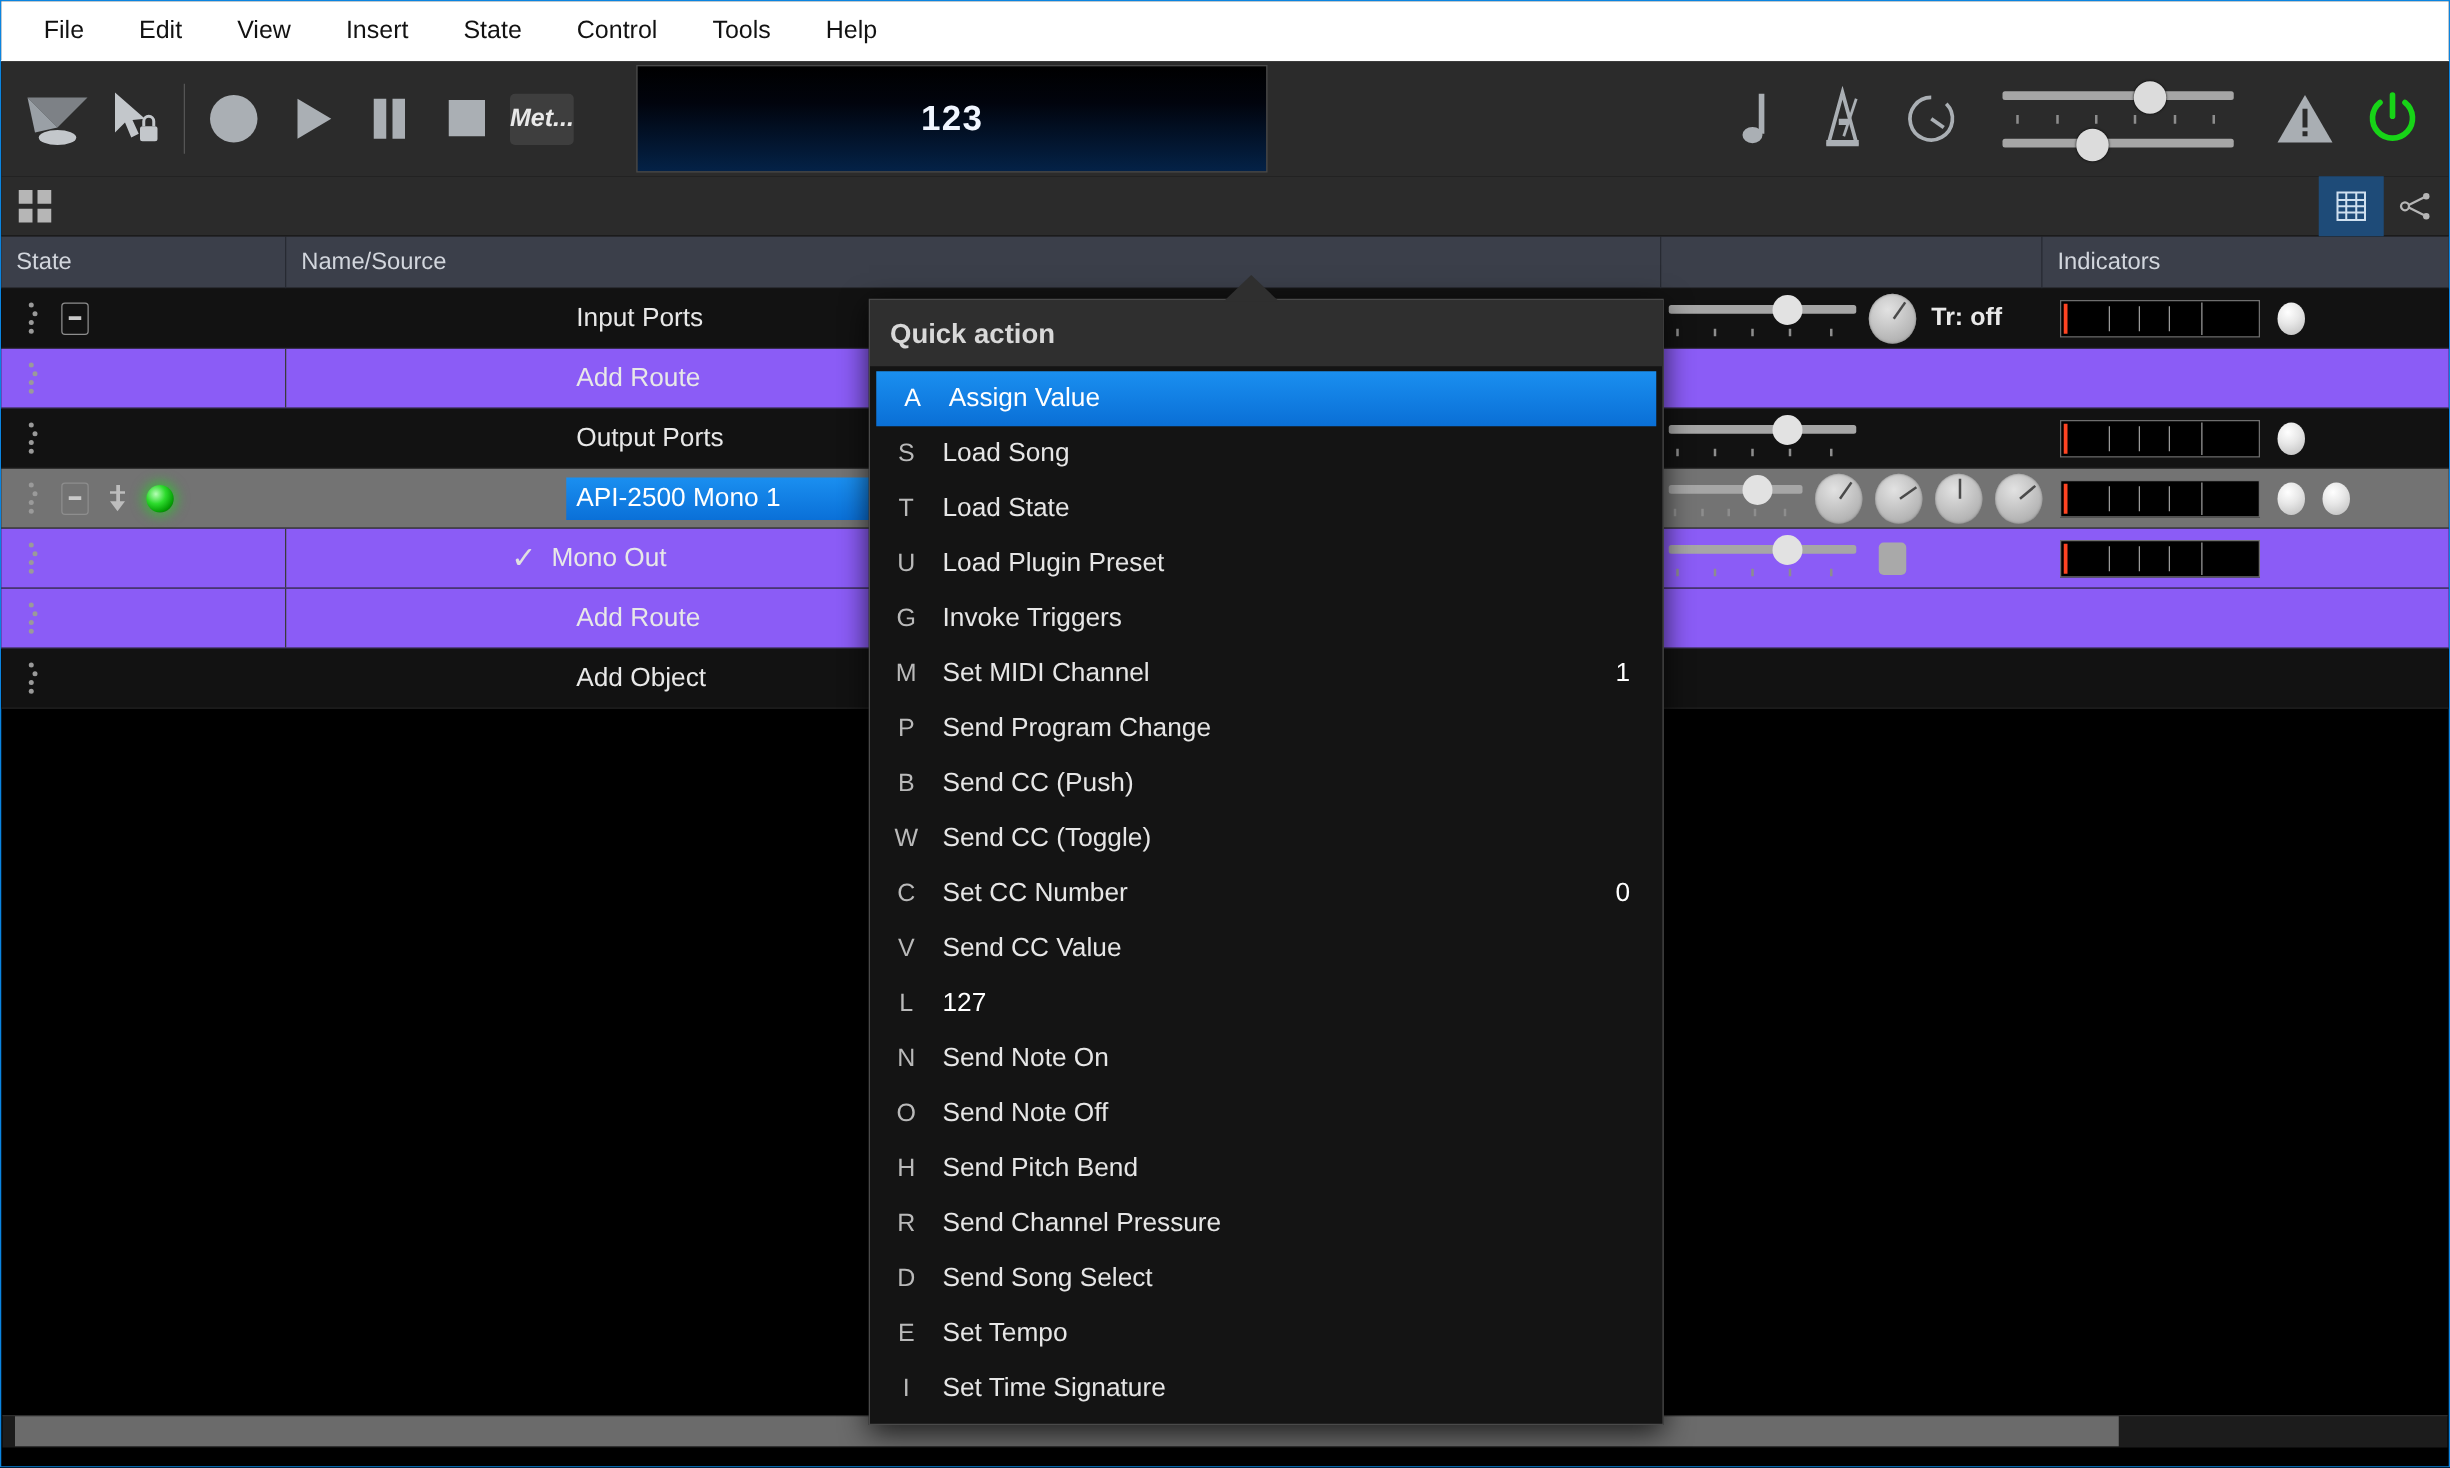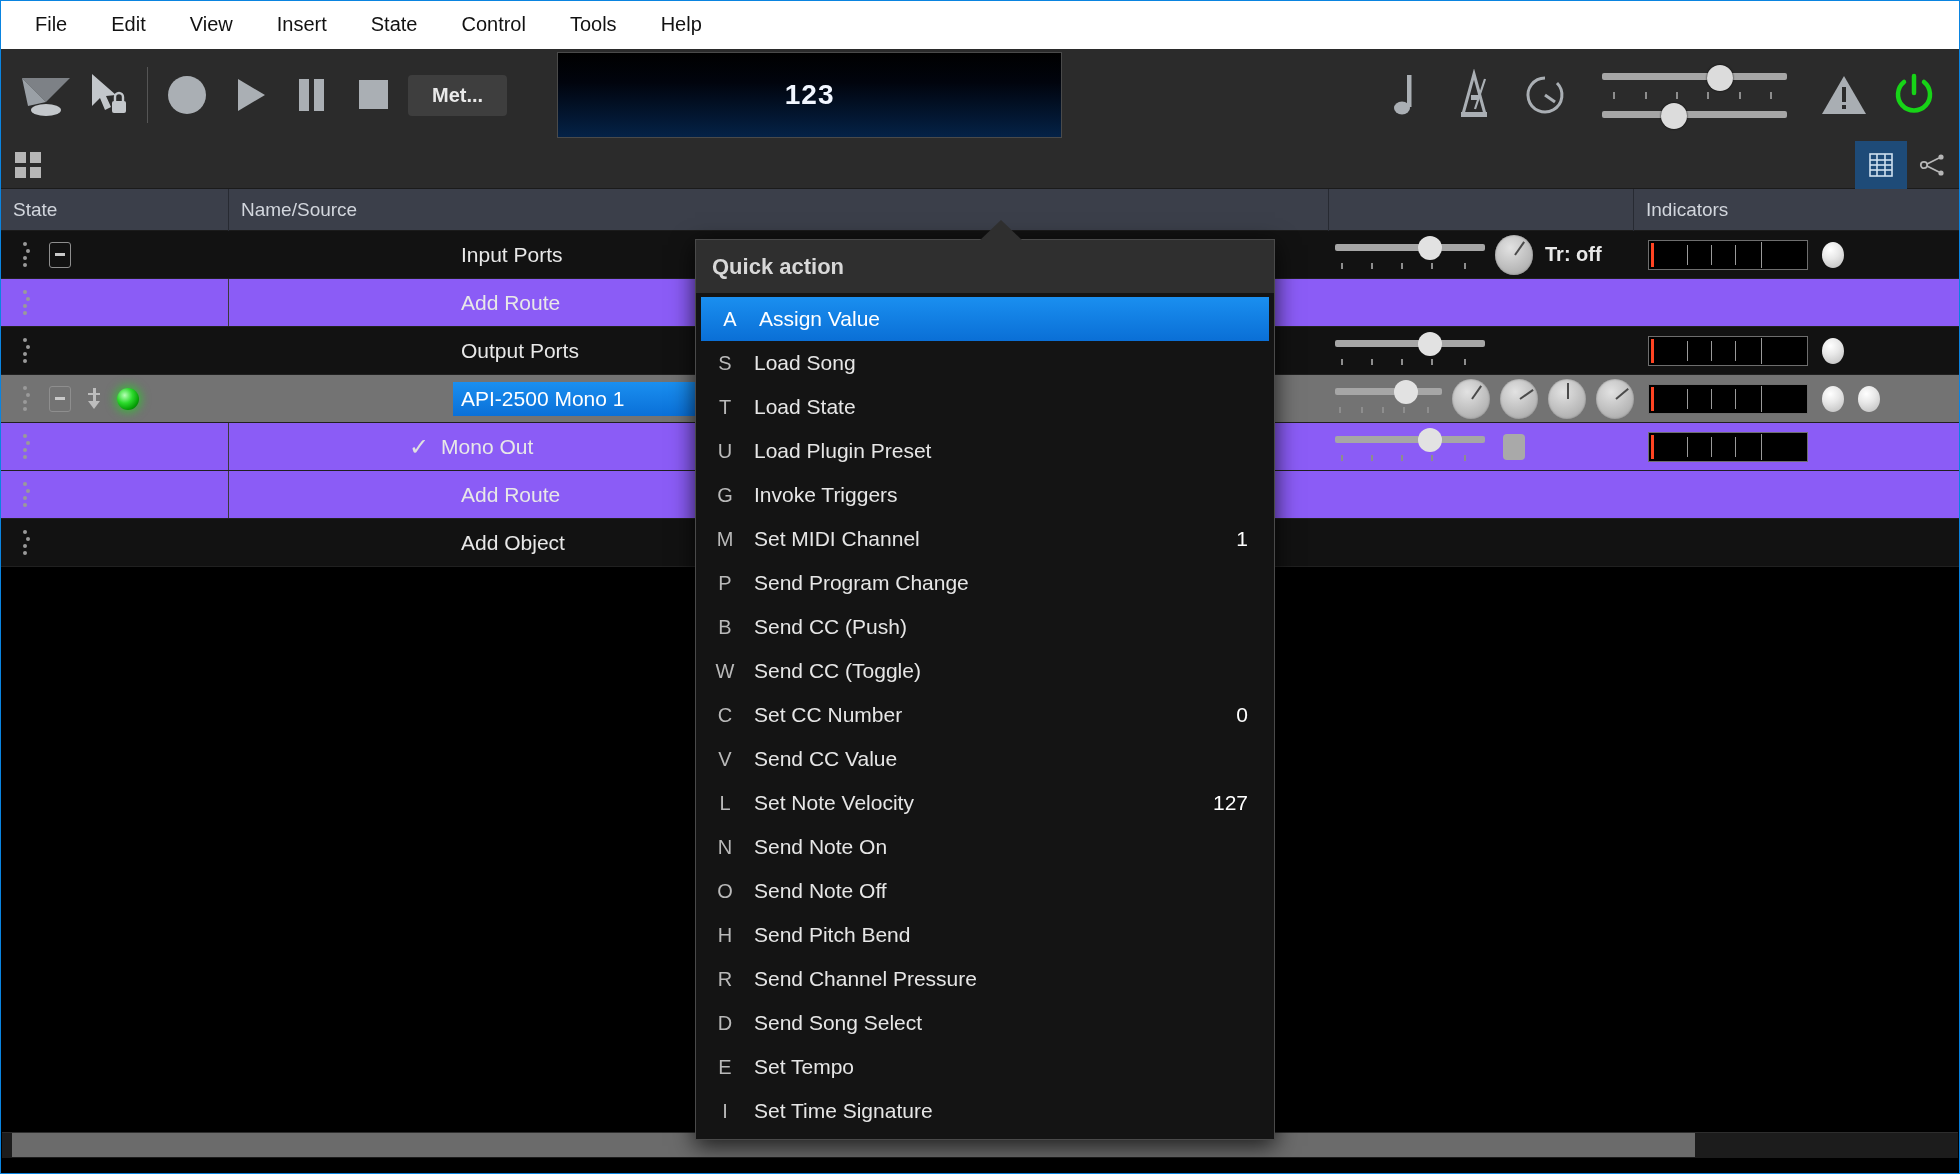--- a/index.html
+++ b/index.html
@@ -93,23 +93,24 @@
   }
   .tb-sep {
     width: 1px; height: 56px; background: #555; margin: 0 8px; flex:0 0 auto;
   }
   .metbtn {
     background: #3e3e3e;
     color: #e9e9e9;
     border-radius: 4px;
     font-size: 20px;
     font-weight: bold;
-    padding: 9px 24px;
+    padding: 9px 0;
     margin-left: 4px;
     white-space: nowrap;
+    font-style: italic;
   }
   .tempo-display {
     width: 505px; height: 86px;
     margin-left: 50px;
     border: 1px solid #4a4a4a;
     background: linear-gradient(180deg,#000000 0%, #01040d 35%, #042247 100%);
     display: flex; align-items: center; justify-content: center;
     position: relative;
     flex: 0 0 auto;
   }
@@ -258,21 +259,21 @@
   }
   .hscroll-thumb {
     position: absolute; left: 10px; top: 9px; width: 1700px; height: 24px;
     background: #6b6b6b;
   }
 
   
   .popup {
     position: absolute;
     left: 694px; top: 238px;
-    width: 580px;
+    width: 636px;
     background: #141414;
     border: 1px solid #4a4a4a;
     z-index: 40;
     box-shadow: 0 6px 22px rgba(0,0,0,0.75);
   }
   .popup-pointer {
     position: absolute; left: 978px; top: 219px;
     width: 0; height: 0;
     border-left: 22px solid transparent;
     border-right: 22px solid transparent;
@@ -748,21 +749,20 @@
           <span class="plabel">Set CC Number</span>
           <span class="pval">0</span>
         </div>
         <div class="pitem">
           <span class="pkey">V</span>
           <span class="plabel">Send CC Value</span>
           <span class="pval"></span>
         </div>
         <div class="pitem">
           <span class="pkey">L</span>
-          <span class="plabel">Set Note Velocity</span>
           <span class="pval">127</span>
         </div>
         <div class="pitem">
           <span class="pkey">N</span>
           <span class="plabel">Send Note On</span>
           <span class="pval"></span>
         </div>
         <div class="pitem">
           <span class="pkey">O</span>
           <span class="plabel">Send Note Off</span>

